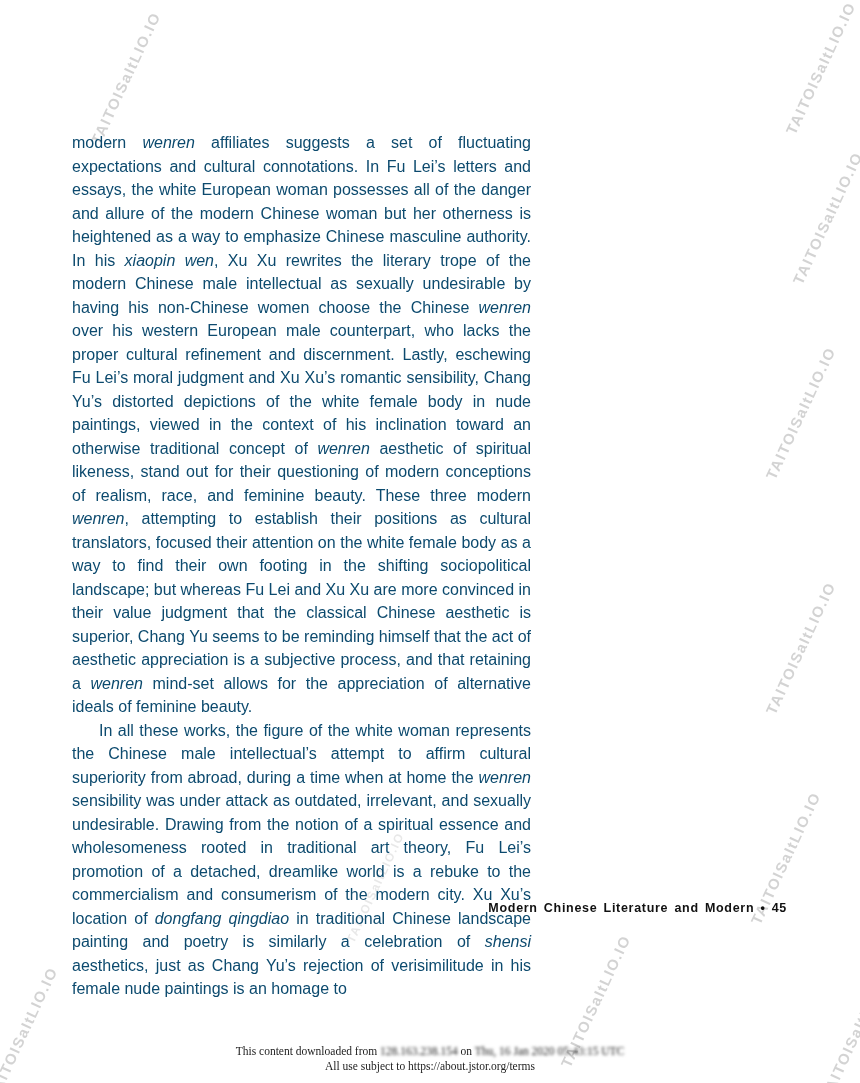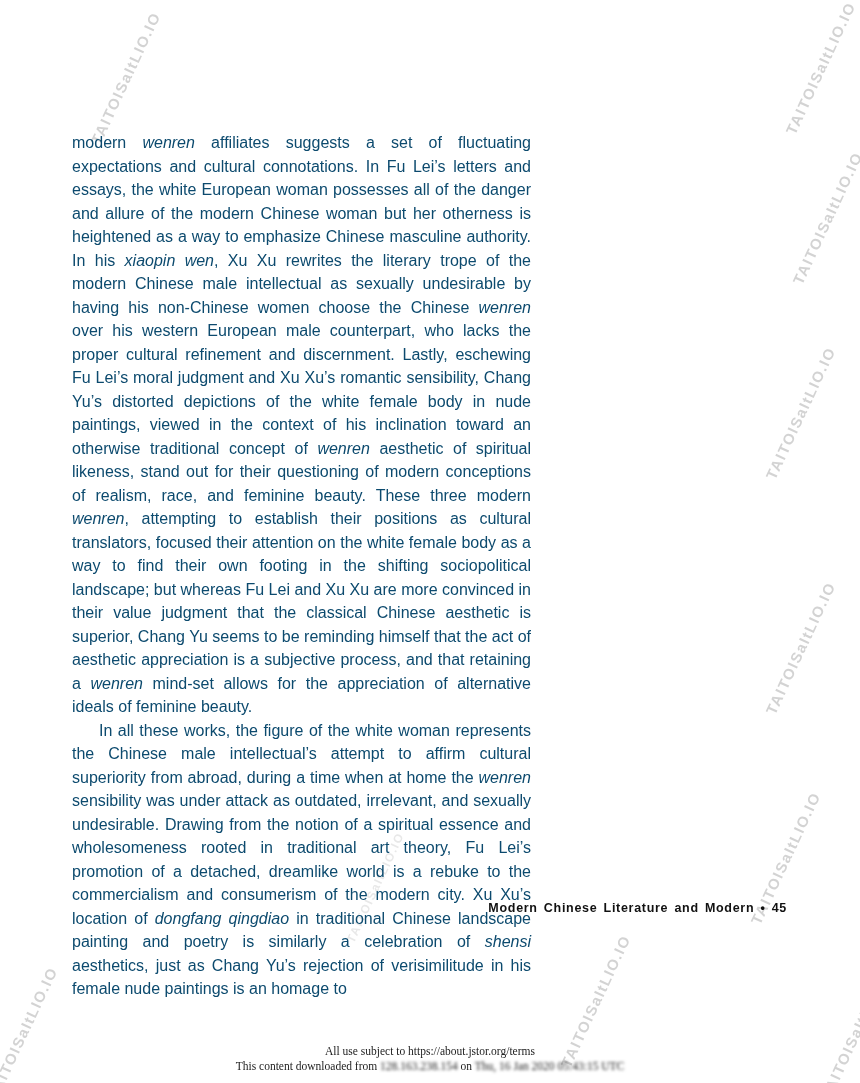--- a/index.html
+++ b/index.html
@@ -100,19 +100,19 @@
     <p class="p-indent"><span>In all these works, the figure of the white woman represents the Chinese male intellectual’s attempt to affirm cultural superiority from abroad, during a time when at home the </span><span class="italic">wenren</span><span> sensibility was under attack as outdated, irrelevant, and sexually undesirable. Drawing from the notion of a spiritual essence and wholesomeness rooted in traditional art theory, Fu Lei’s promotion of a detached, dreamlike world is a rebuke to the commercialism and consumerism of the modern city. Xu Xu’s location of </span><span class="italic">dongfang qingdiao</span><span> in traditional Chinese landscape painting and poetry is similarly a celebration of </span><span class="italic">shensi</span><span> aesthetics, just as Chang Yu’s rejection of verisimilitude in his female nude paintings is an homage to</span></p>
   </main>
 
   <div class="running-footer">
     <span>Modern Chinese Literature and Modern</span>
     <span> <span>•</span> </span>
     <span>45</span>
   </div>
 
   <div class="jstor">
-    <div>All use subject to https://about.jstor.org/terms</div>
     <div>
       <span>This content downloaded from </span><span class="blur">128.163.238.154</span><span> on </span><span class="blur">Thu, 16 Jan 2020 05:43:15 UTC</span>
     </div>
+    <div>All use subject to https://about.jstor.org/terms</div>
   </div>
 
 </div>
 
 </body></html>

